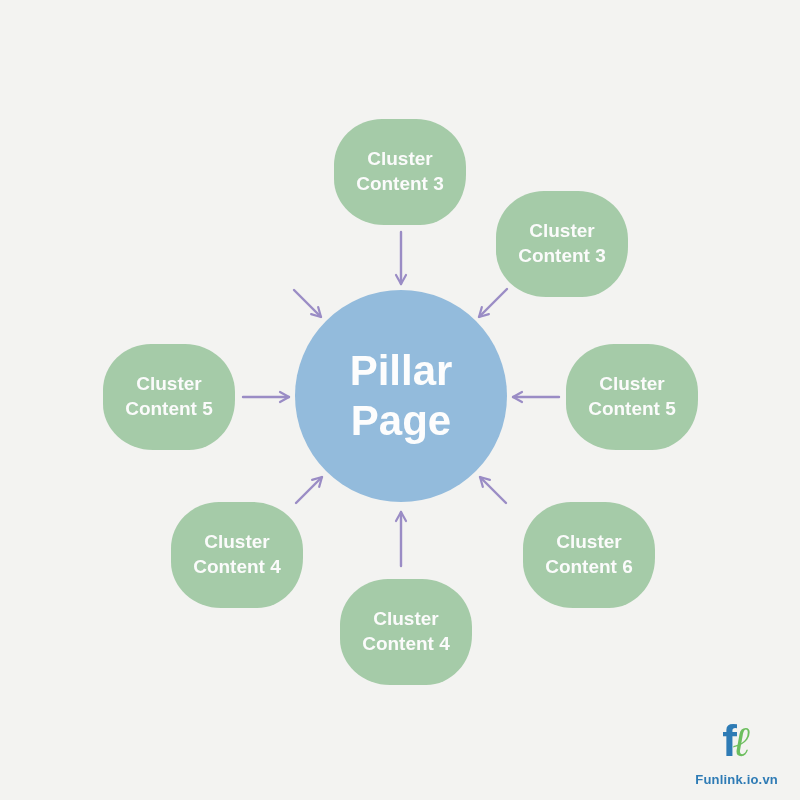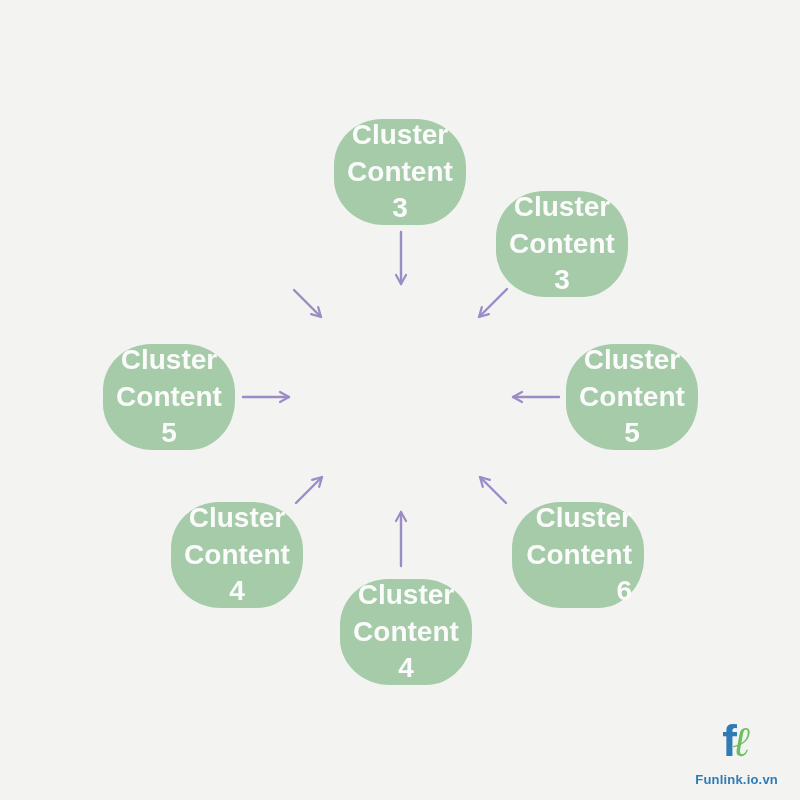--- a/index.html
+++ b/index.html
@@ -31,32 +31,32 @@
     width: 132px;
     height: 106px;
     background: var(--cluster-bubble, #A5CBA8);
     border-radius: 48px 50px 46px 50px / 46px 48px 50px 46px;
     display: flex;
     align-items: center;
     justify-content: center;
     text-align: center;
     color: var(--bubble-text, #FBFBFB);
     font-weight: bold;
-    font-size: 28px;
+    font-size: 19px;
     line-height: 1.3;
     padding: 0 12px;
     box-sizing: border-box;
   }
   .bubble-top          { left: 334px; top: 119px; }
   .bubble-top-left     { left: 170px; top: 191px; }
   .bubble-top-right    { left: 496px; top: 191px; }
   .bubble-left         { left: 103px; top: 344px; }
   .bubble-right        { left: 566px; top: 344px; }
   .bubble-bottom-left  { left: 171px; top: 502px; }
-  .bubble-bottom-right { left: 512px; top: 502px; text-align: right; }
+  .bubble-bottom-right { left: 523px; top: 502px; }
   .bubble-bottom       { left: 340px; top: 579px; }
   .pillar-circle {
     position: absolute;
     left: 295px;
     top: 290px;
     width: 212px;
     height: 212px;
     background: var(--pillar-circle, #93BBDC);
     border-radius: 50%;
     display: flex;
@@ -154,20 +154,23 @@
   <div class="bubble bubble-bottom">
     <span>Cluster Content 4</span>
   </div>
   <div class="bubble bubble-bottom-left">
     <span>Cluster Content 4</span>
   </div>
   <div class="bubble bubble-left">
     <span>Cluster Content 5</span>
   </div>
 
+  <div class="pillar-circle">
+    <span>Pillar Page</span>
+  </div>
 
   <div class="brand">
     <div class="brand-monogram">
       <span class="brand-f">f</span>
       <span class="brand-l">ℓ</span>
     </div>
     <div class="brand-text">Funlink.io.vn</div>
   </div>
 
 </div>

